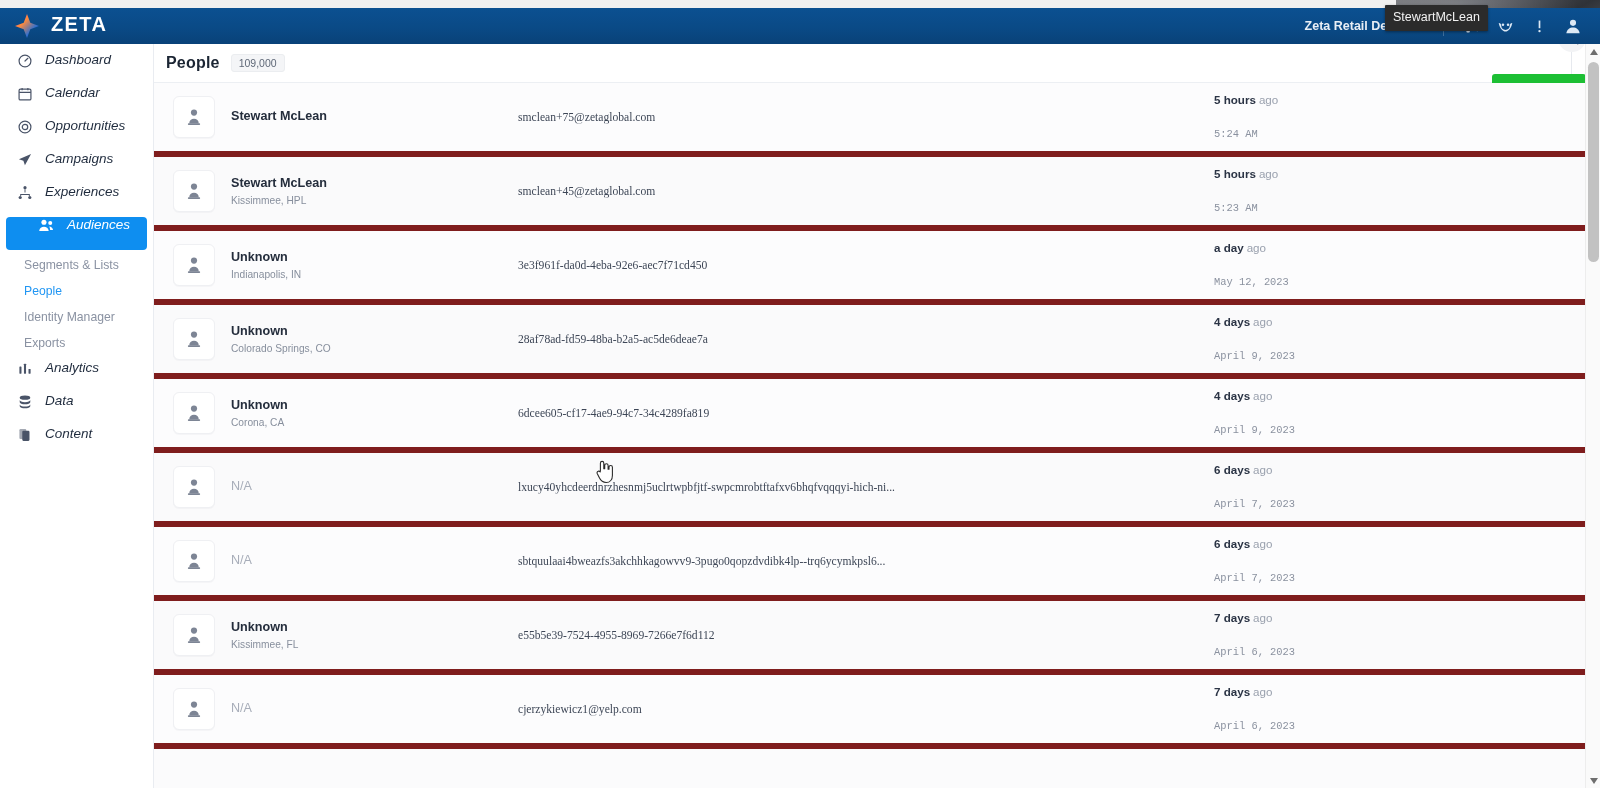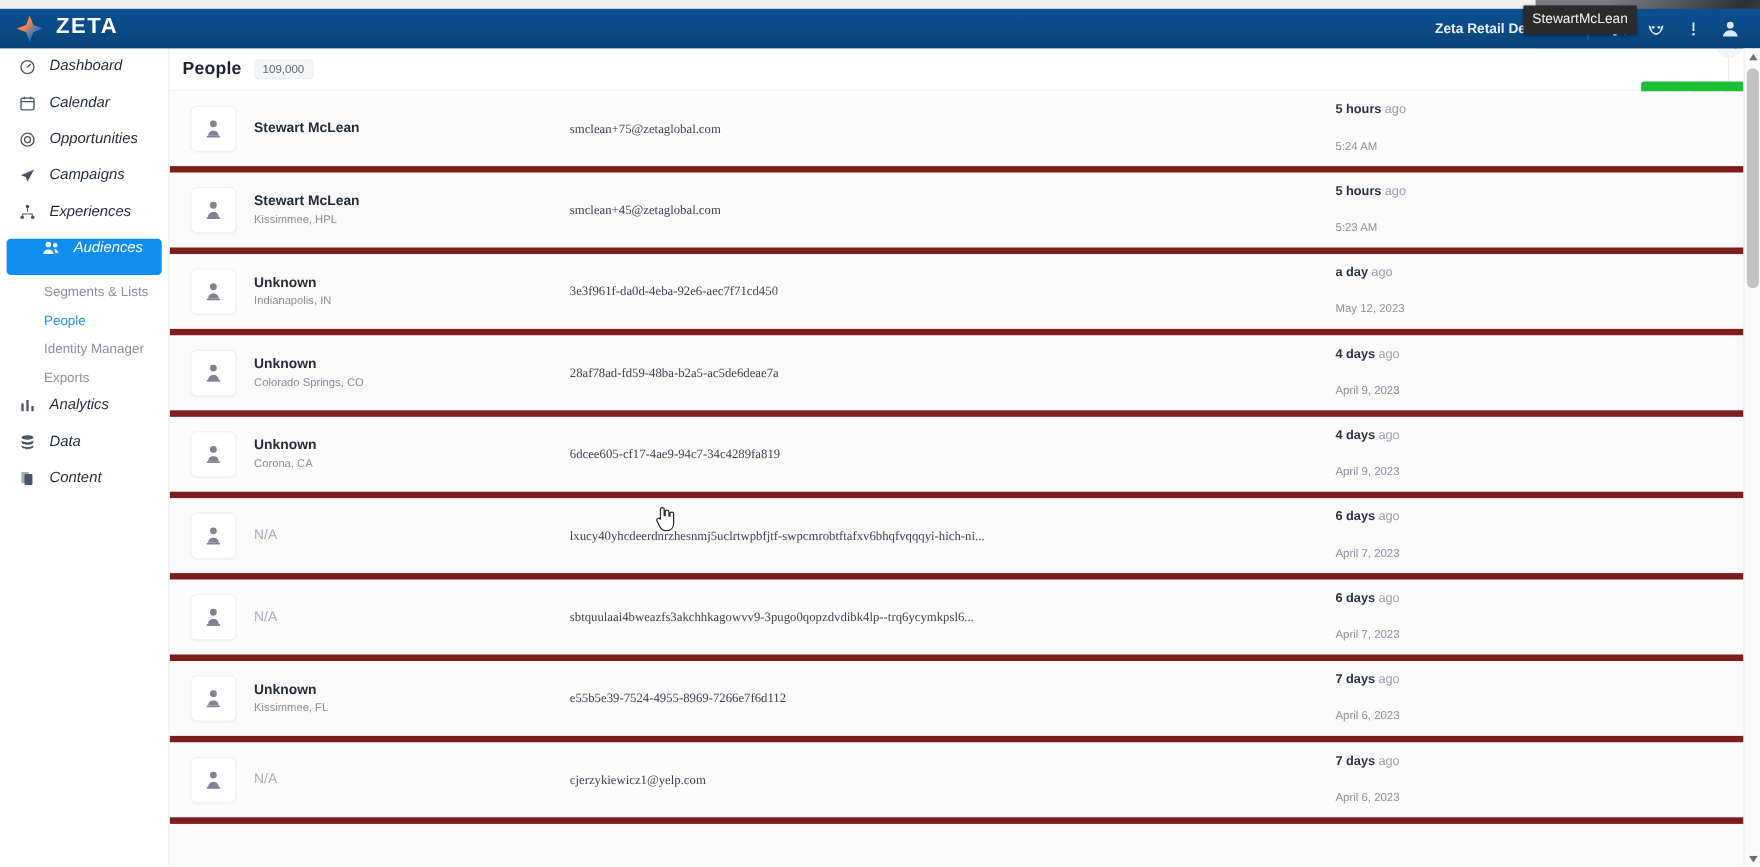--- a/index.html
+++ b/index.html
@@ -78,21 +78,21 @@
     border-radius: 4px; cursor: pointer; color: #1f2b3d;
     font-size: 13.5px;
     font-style: italic;
   }
   .nav-item .ni-ico { width: 17px; height: 17px; display:flex; align-items:center; justify-content:center; color:#4a5468; flex: 0 0 17px; }
   .nav-item.active { background: #0e8ef0; color: #ffffff; padding-left: 32px; }
   .nav-item.active .ni-ico { color: #ffffff; }
   .subnav { padding: 2px 0 4px 0; }
   .subnav-item {
     height: 26px; display: flex; align-items: center;
-    padding-left: 40px; font-size: 12.2px; color: #8a92a2; cursor: pointer;
+    padding-left: 24px; font-size: 12.2px; color: #8a92a2; cursor: pointer;
   }
   .subnav-item.active { color: #2196f3; }
 
   
   .main {
     position: absolute; top: 44px; left: 154px; width: 1446px; height: 744px;
     background: #fbfbfc; overflow: hidden;
   }
   .page-head {
     height: 39px; background: #ffffff; display: flex; align-items: center;
@@ -149,21 +149,21 @@
   .sub { font-size: 10.2px; color: #878f9d; margin-top: 3px; line-height: 1.2; }
   .cell-id {
     position: absolute; left: 364px; top: 50%; transform: translateY(-50%);
     font-size: 11.6px; color: #3d4656; max-width: 460px;
     white-space: nowrap; overflow: hidden; text-overflow: ellipsis; font-family: Liberation Serif, serif;
   }
   .cell-type { position: absolute; left: 883px; top: 50%; transform: translateY(-50%); font-size: 11.6px; color: #3d4656; }
   .cell-created { position: absolute; left: 1060px; top: 50%; transform: translateY(-50%); }
   .rel { font-size: 11.6px; color: #2b3445; font-weight: 600; line-height: 1.25; }
   .rel .ago { color: #9aa1ae; font-weight: 400; margin-left: 3px; }
-  .abs { font-size: 10.4px; color: #8a919f; margin-top: 21px; line-height: 1.2; }
+  .abs { font-size: 10.4px; color: #8a919f; margin-top: 21px; line-height: 1.2; font-family: Liberation Mono, monospace; }
 
   
   .pagescroll {
     position: absolute; top: 44px; right: 0; width: 15px; height: 744px;
     background: #fafafa; border-left: 1px solid #ededed; z-index: 6;
   }
   .ps-arrow { position: absolute; left: 0; width: 15px; height: 15px; display:flex; align-items:center; justify-content:center; color:#6e6e6e; }
   .ps-arrow.up { top: 0; }
   .ps-arrow.down { bottom: 0; }
   .ps-thumb {

